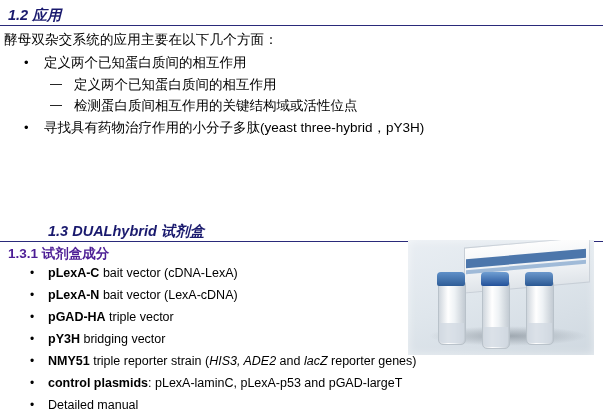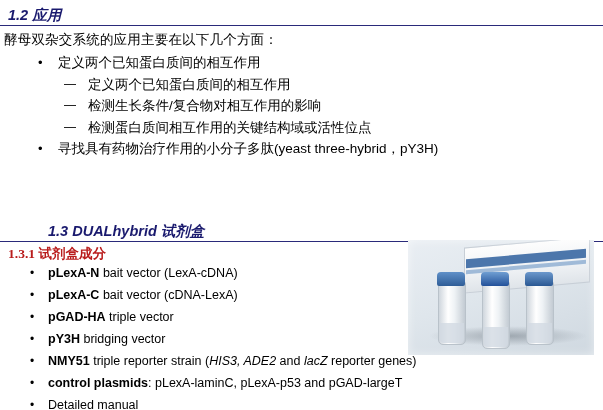--- a/index.html
+++ b/index.html
@@ -55,21 +55,21 @@
     top: 31px;
     letter-spacing: 0.2px;
   }
   ul.bullets {
     list-style: none;
     margin: 0;
     padding: 0;
   }
   .lvl1 {
     position: absolute;
-    left: 30px;
+    left: 16px;
     top: 52px;
     width: 560px;
   }
   .lvl1 > li {
     position: relative;
     font-family: "Liberation Sans", sans-serif;
     font-size: 13.5px;
     line-height: 21.5px;
     padding-left: 28px;
     color: #000;
@@ -107,24 +107,24 @@
     position: absolute;
     left: 12px;
     top: 222px;
     margin-left: 36px;
   }
   #rule13 {
     top: 241px;
   }
   .h-sub {
     position: absolute;
-    font-family: Liberation Serif, serif;
+    font-family: Liberation Sans, sans-serif;
     font-weight: bold;
     font-size: 13.5px;
-    color: #b91c1c;
+    color: #4c1d95;
     left: 8px;
     top: 245px;
   }
   .kit-list {
     position: absolute;
     left: 24px;
     top: 262px;
     width: 470px;
     list-style: none;
     margin: 0;
@@ -257,38 +257,37 @@
   <h2 class="h-section" id="sec12">1.2  应用</h2>
   <div class="rule" id="rule12"></div>
 
   <div class="cn-para">酵母双杂交系统的应用主要在以下几个方面：</div>
 
   <ul class="bullets lvl1">
     <li>
       <span>定义两个已知蛋白质间的相互作用</span>
       <ul class="sub">
         <li><span>定义两个已知蛋白质间的相互作用</span></li>
-        <li><span>检测生长条件/复合物对相互作用的影响</span></li>
         <li><span>检测蛋白质间相互作用的关键结构域或活性位点</span></li>
       </ul>
     </li>
     <li><span>寻找具有药物治疗作用的小分子多肽(yeast three-hybrid，pY3H)</span></li>
   </ul>
 
   <h2 class="h-section" id="sec13">1.3 DUALhybrid 试剂盒</h2>
   <div class="rule" id="rule13"></div>
 
   <div class="h-sub">1.3.1  试剂盒成分</div>
 
   <ul class="kit-list">
     <li>
+      <span class="b">pLexA-C</span><span> bait vector (cDNA-LexA)</span>
+    </li>
+    <li>
       <span class="b">pLexA-N</span><span> bait vector (LexA-cDNA)</span>
-    </li>
-    <li>
-      <span class="b">pLexA-C</span><span> bait vector (cDNA-LexA)</span>
     </li>
     <li>
       <span class="b">pGAD-HA</span><span> triple vector</span>
     </li>
     <li>
       <span class="b">pY3H</span><span> bridging vector</span>
     </li>
     <li>
       <span class="b">NMY51</span><span> triple reporter strain (</span><span class="i">HIS3, ADE2</span><span> and </span><span class="i">lacZ</span><span> reporter genes)</span>
     </li>

